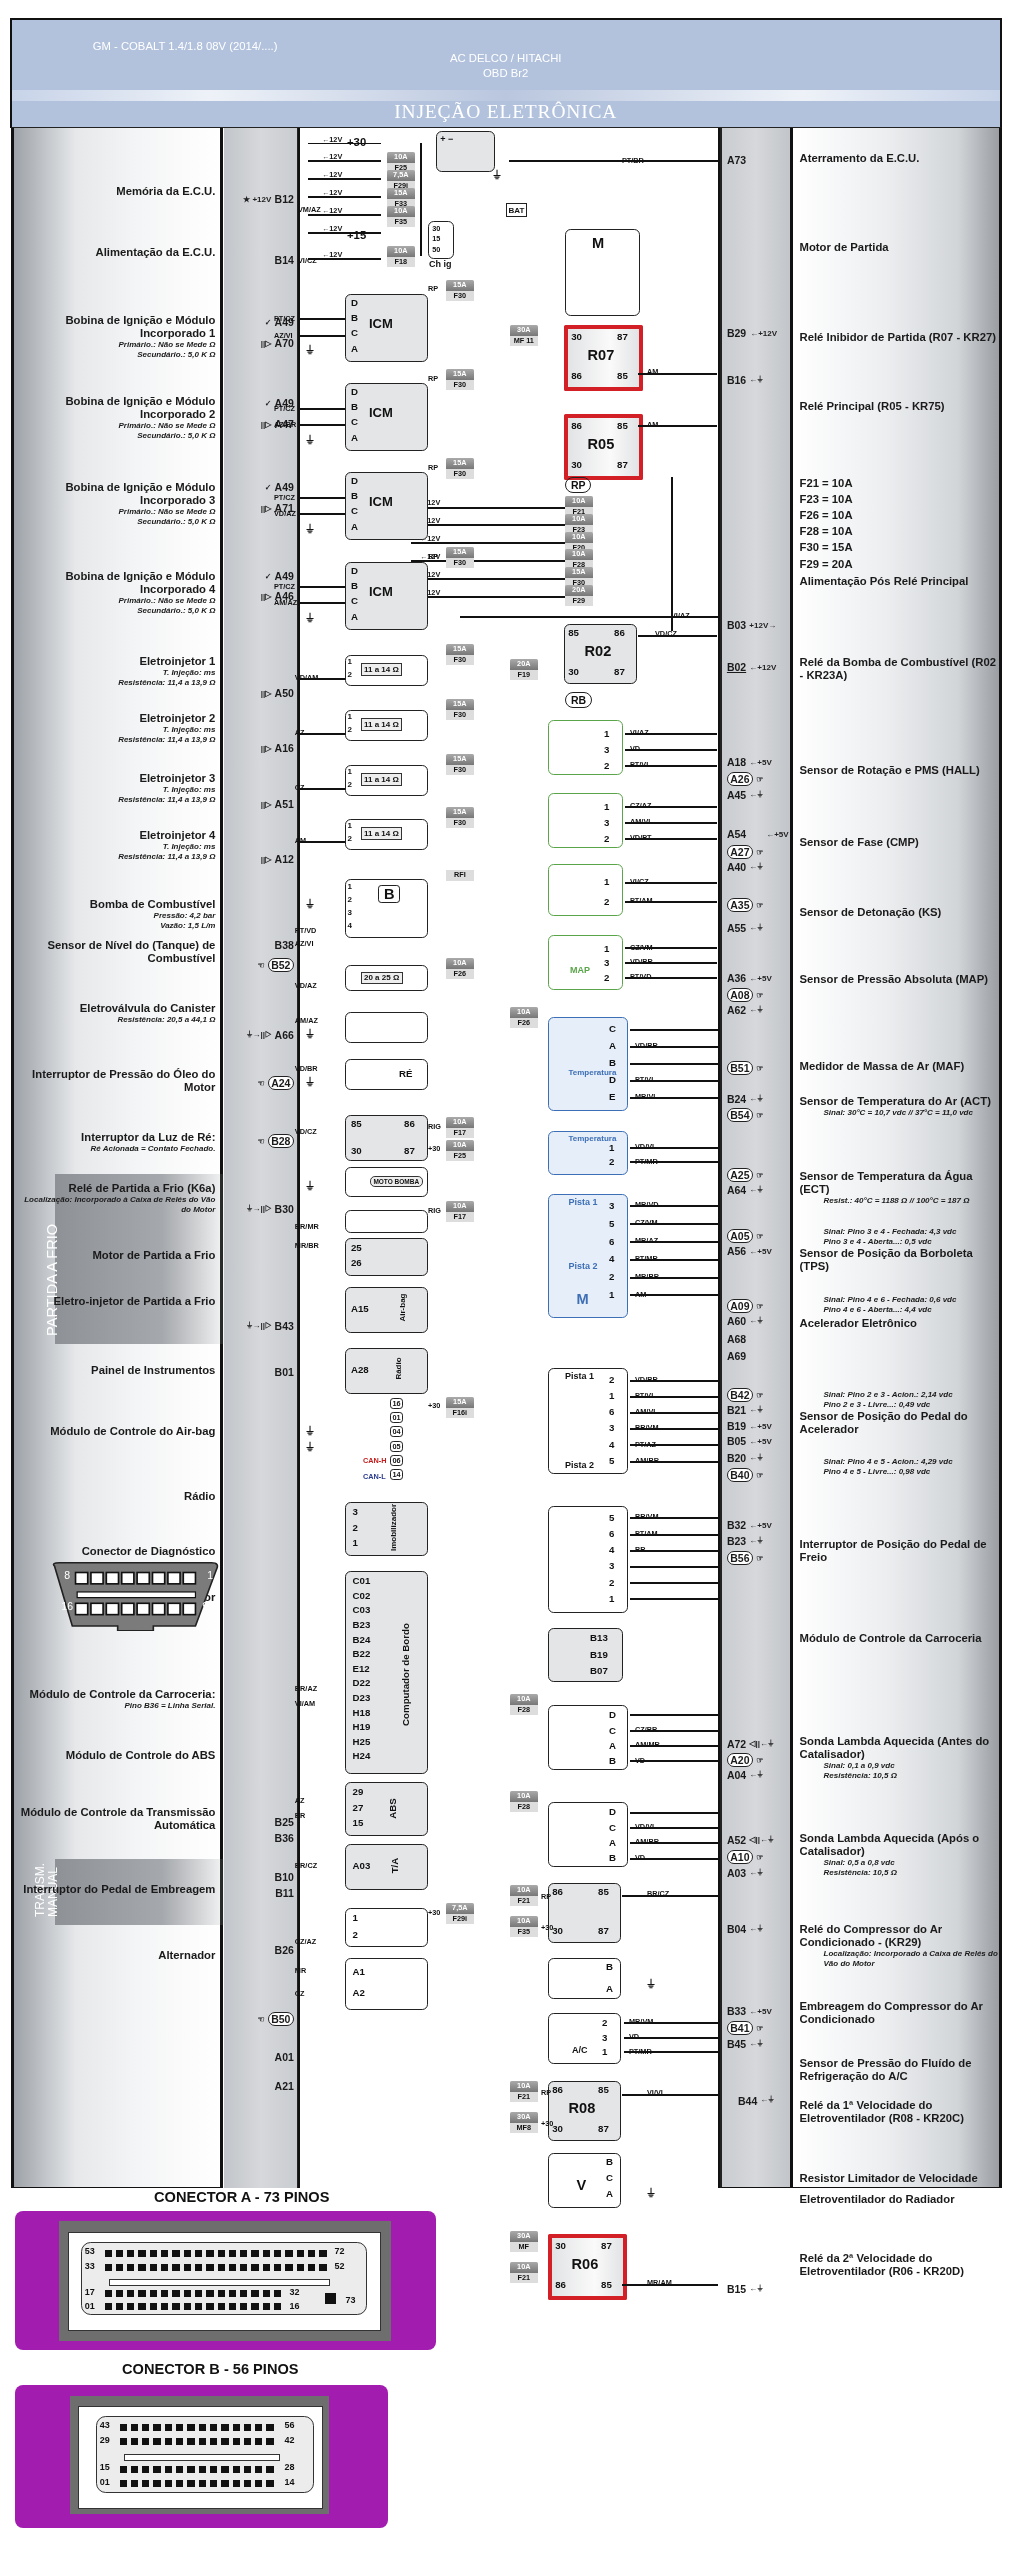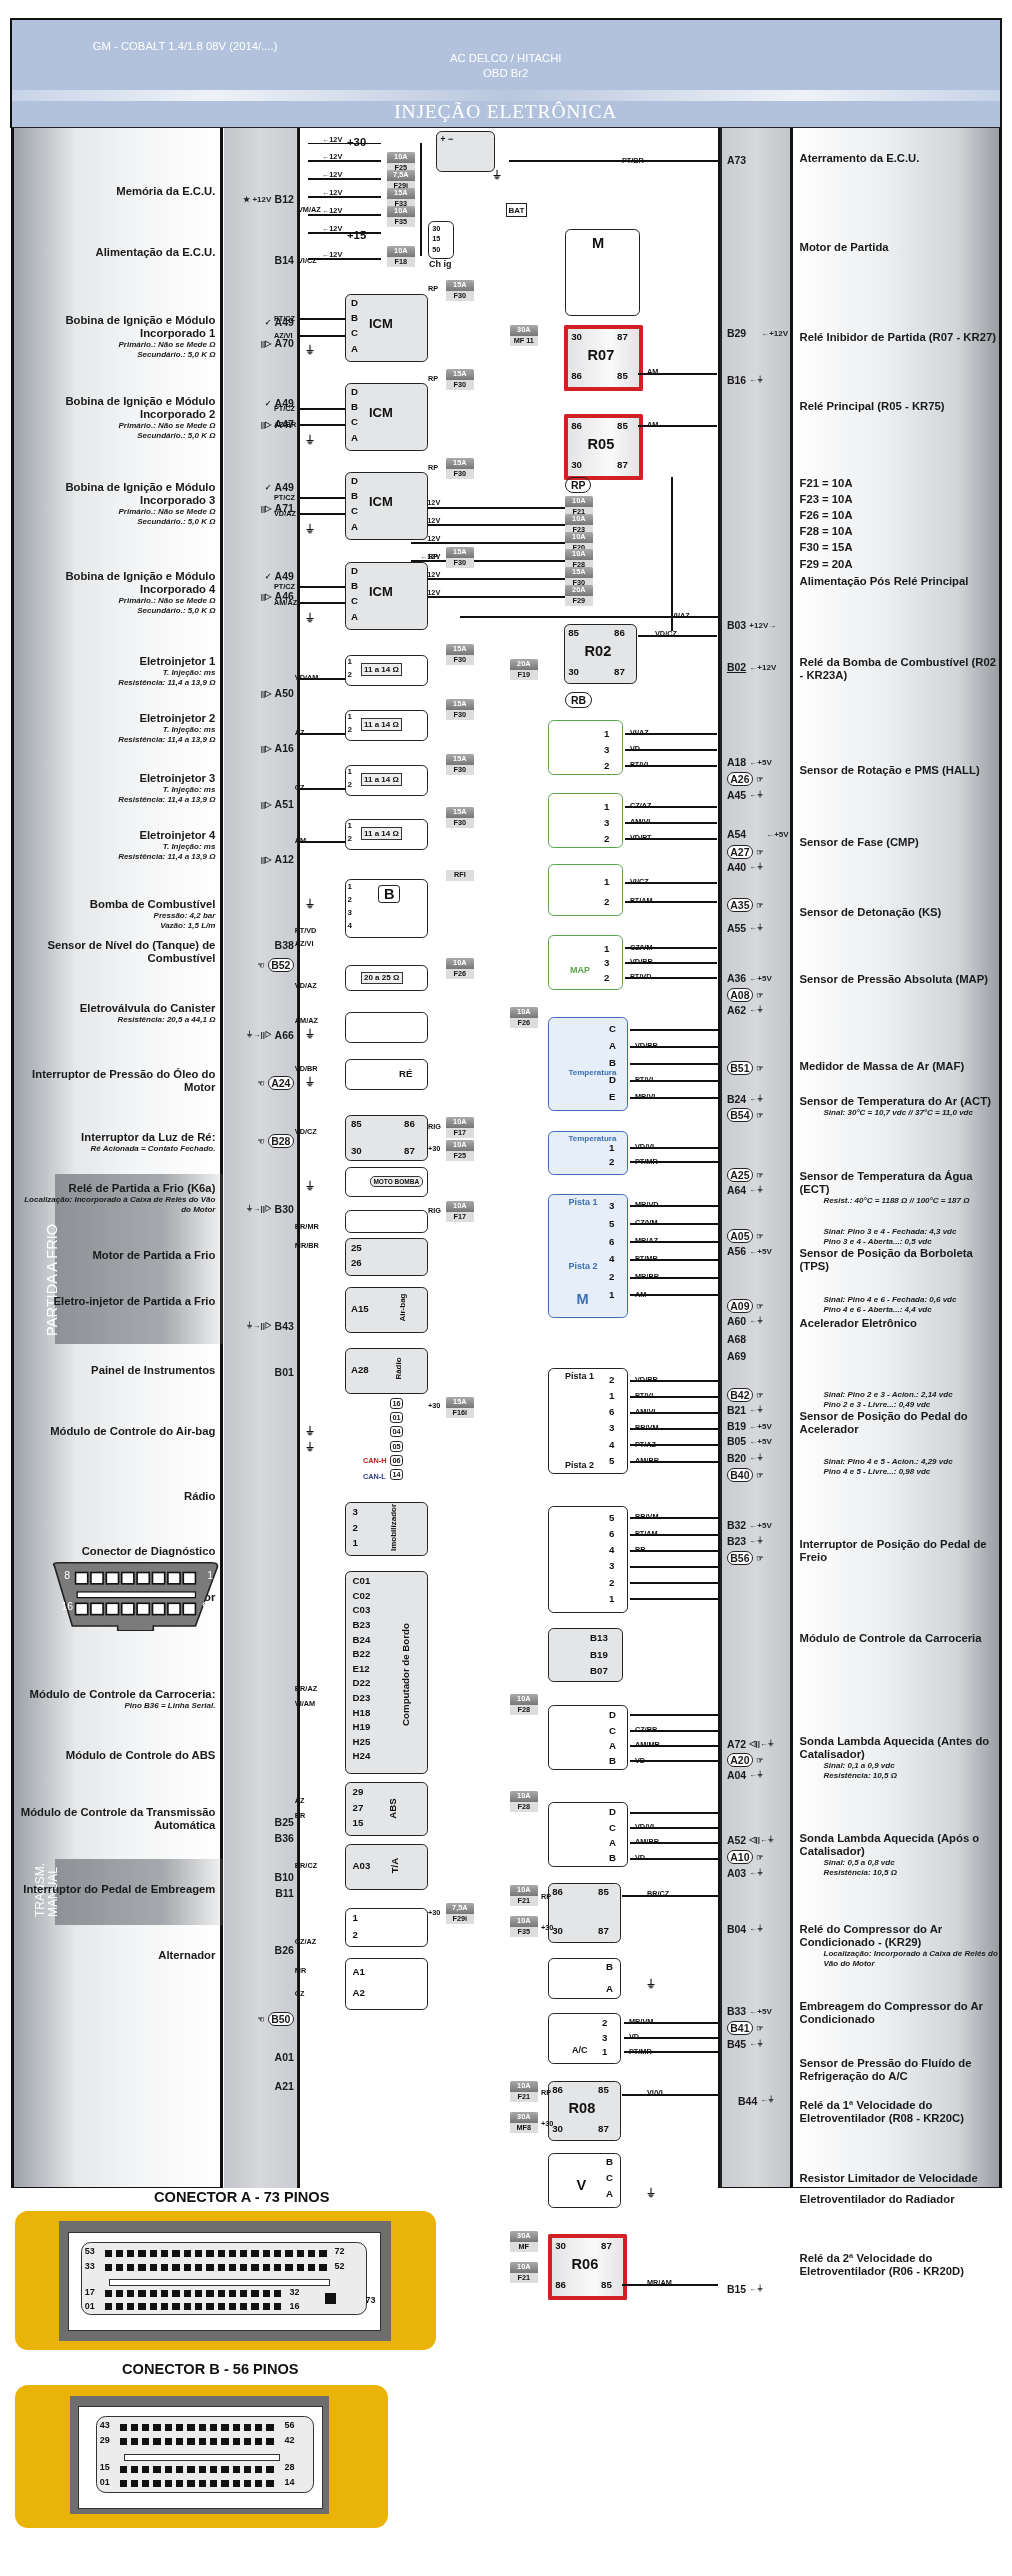--- a/index.html
+++ b/index.html
@@ -34,21 +34,21 @@
   .comp.red{border:4px solid #d32027;border-radius:1.6px;background:linear-gradient(90deg,#e2e3e5,#fafafa 60%,#e2e3e5);}
   .comp-title{position:absolute;font-weight:bold;font-size:14.6px;}
   .small{position:absolute;font-size:7.3px;font-weight:bold;white-space:nowrap;}
   .fuse{position:absolute;width:27.6px;height:23px;font-size:7.3px;font-weight:bold;text-align:center;line-height:10.5px;}
   .fuse .top{display:block;background:linear-gradient(#aaa,#777);color:#fff;border-radius:1.6px 1.6px 0 0;}
   .fuse .bot{display:block;background:#ddd;color:#111;}
   .wire{position:absolute;background:#111;}
   .gnd{position:absolute;font-size:11.3px;font-weight:bold;letter-spacing:-1.6px;}
 
   .conn-title{position:absolute;font-weight:bold;font-size:14.6px;}
-  .conn{position:absolute;background:#eab308;border-radius:13px;}
+  .conn{position:absolute;background:#a21caf;border-radius:8px;}
   .conn-inner{position:absolute;background:#6e6e6e;}
   .conn-face{position:absolute;background:#fff;border:0.8px solid #333;}
   .conn-pins{position:absolute;background:#ececec;border:1.6px solid #333;border-radius:9.7px;}
   .conn-row{position:absolute;display:flex;gap:4px;}
   .conn-row span{display:block;width:7.3px;height:7.3px;background:#111;}
   .conn-num{position:absolute;font-weight:bold;font-size:10.5px;}
   .obd{position:absolute;}
 </style>
 </head>
 <body>
@@ -873,21 +873,21 @@
     </div>
     <div class="fuse" style="left:212px;top:2134px;">
       <span class="top">10A</span>
       <span class="bot">F21</span>
     </div>
   </div>
 <div class="col-pinR" id="colPinR">
     <div style="position:absolute;top:26px;left:4.9px;display:flex;align-items:center;gap:3.2px;">
       <span class="pin" style="position:static;">A73</span>
     </div>
-    <div style="position:absolute;top:199px;left:4.9px;display:flex;align-items:center;gap:15px;">
+    <div style="position:absolute;top:199px;left:4.9px;display:flex;align-items:center;gap:4px;">
       <span class="pin" style="position:static;">B29</span>
       <span class="marker" style="position:static;">←+12V</span>
     </div>
     <div style="position:absolute;top:246px;left:4.9px;display:flex;align-items:center;gap:3.2px;">
       <span class="pin" style="position:static;">B16</span>
       <span class="marker" style="position:static;">←⏚</span>
     </div>
     <div style="position:absolute;top:491px;left:4.9px;display:flex;align-items:center;gap:3.2px;">
       <span class="pin" style="position:static;">B03</span>
       <span class="marker" style="position:static;">+12V→</span>
@@ -1207,21 +1207,21 @@
       </div>
       <span style="position:absolute;left:243px;top:50px;width:11.3px;height:11.3px;background:#111;"></span>
       <span class="conn-num" style="left:3.2px;top:3.2px;font-size:9px;">53</span>
       <span class="conn-num" style="left:3.2px;top:18px;font-size:9px;">33</span>
       <span class="conn-num" style="left:3.2px;top:44px;font-size:9px;">17</span>
       <span class="conn-num" style="left:3.2px;top:58px;font-size:9px;">01</span>
       <span class="conn-num" style="left:253px;top:3.2px;font-size:9px;">72</span>
       <span class="conn-num" style="left:253px;top:18px;font-size:9px;">52</span>
       <span class="conn-num" style="left:208px;top:44px;font-size:9px;">32</span>
       <span class="conn-num" style="left:208px;top:58px;font-size:9px;">16</span>
-      <span class="conn-num" style="left:264px;top:52px;font-size:9px;margin-left:20px;">73</span>
+      <span class="conn-num" style="left:264px;top:52px;font-size:9px;">73</span>
     </div>
 </div>
 <div class="conn-title" style="left:122px;top:2361px;">CONECTOR B - 56 PINOS</div>
 <div class="conn" style="left:14.6px;top:2385px;width:373px;height:143px;">
   <div class="conn-inner" style="left:55px;top:11.3px;width:259px;height:118px;"></div>
   <div class="conn-face" style="left:63px;top:21px;width:243px;height:101px;"></div>
   <div class="conn-pins" id="connBpins" style="left:81px;top:31px;width:216px;height:75px;">
       <div class="conn-row" style="left:23px;top:6.5px;">
         <span></span>
         <span></span>

